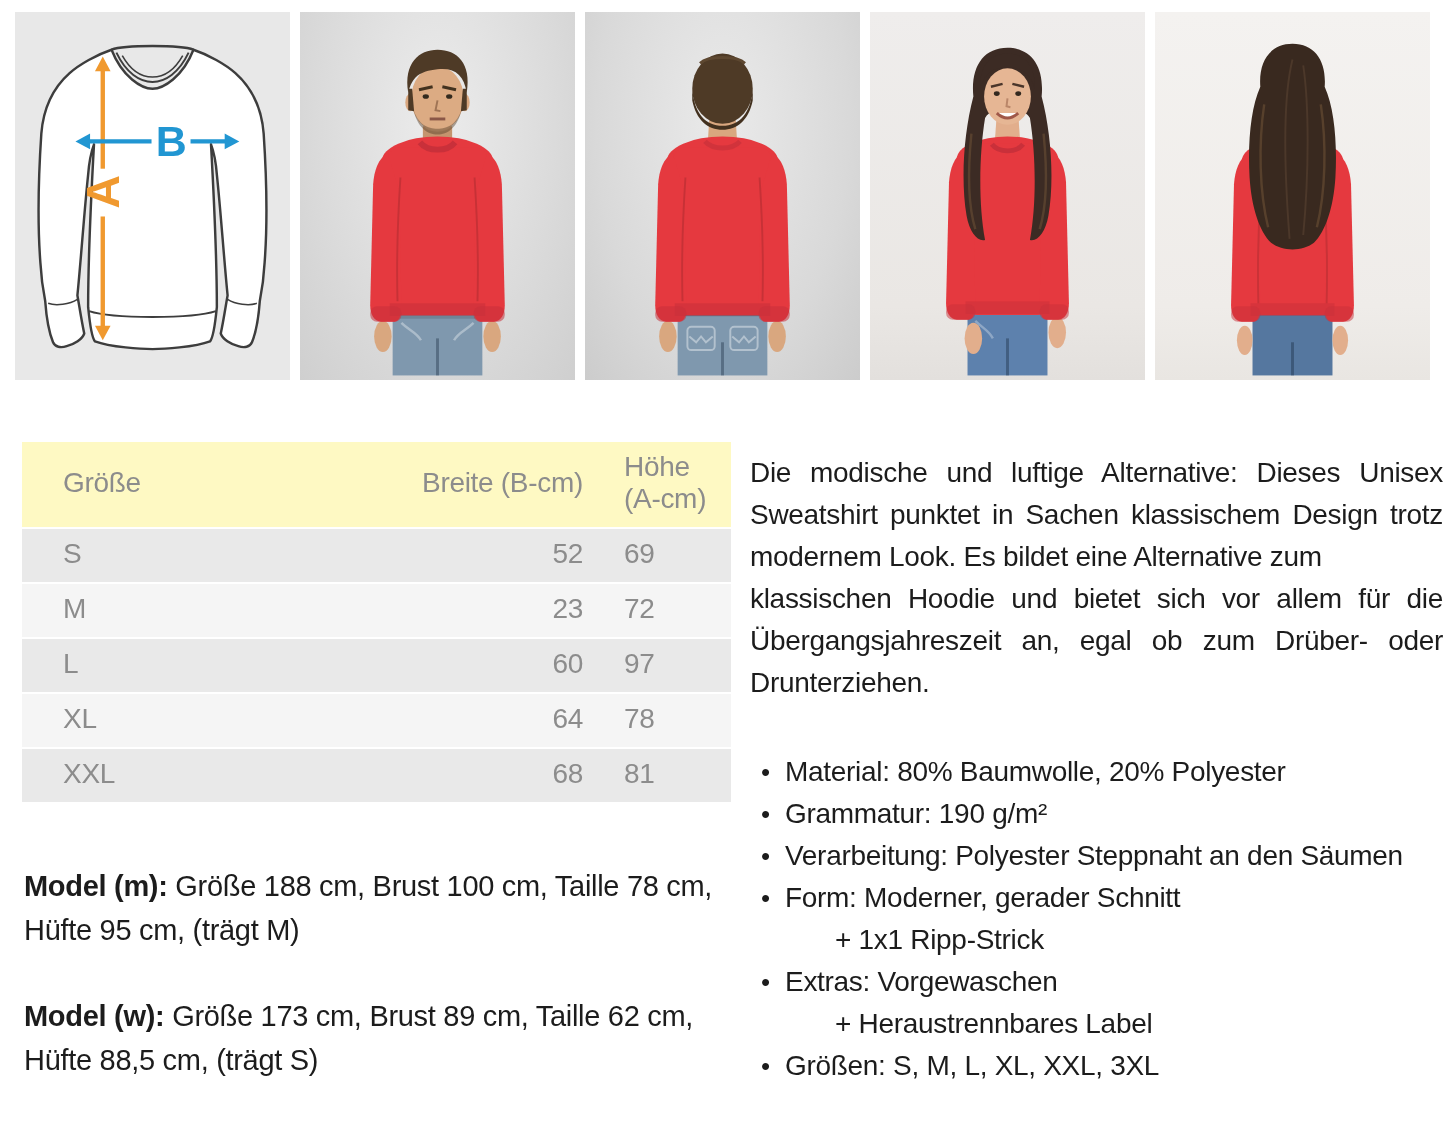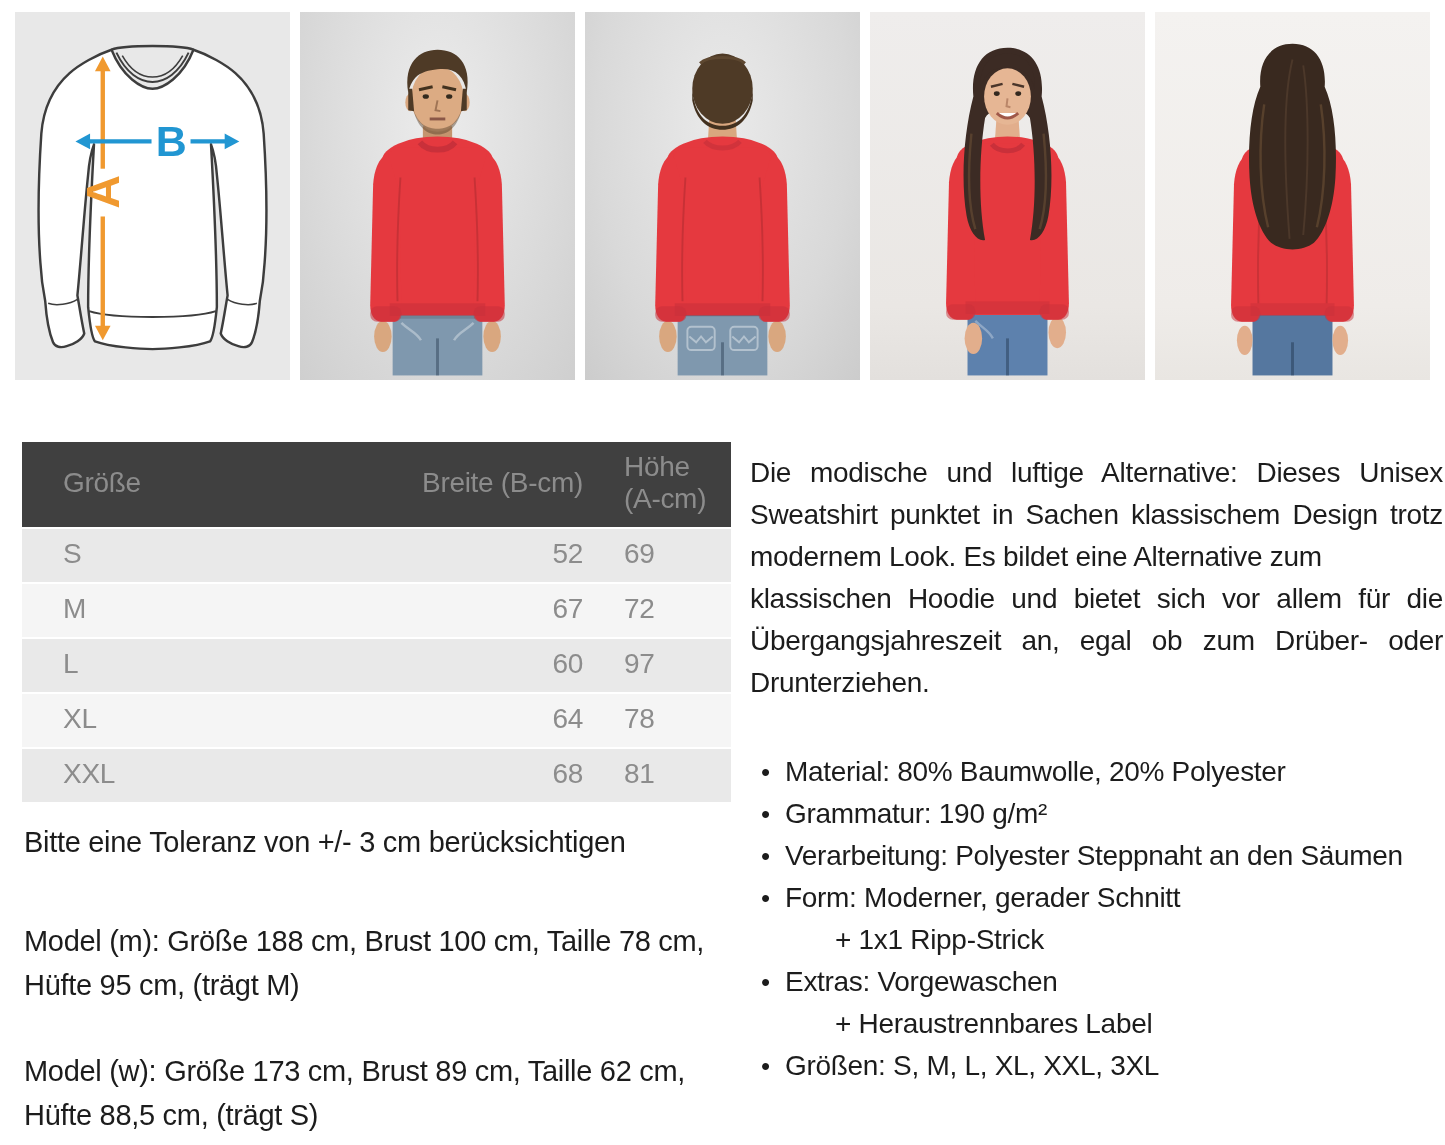--- a/index.html
+++ b/index.html
@@ -23,29 +23,29 @@
   .content{display:flex;align-items:flex-start;margin-top:60px;padding-left:22px;}
   .left-col{width:709px;flex:none;}
   .right-col{flex:1;margin-left:19px;padding:12px 2px 0 0;}
 
   
   table.size{width:100%;border-collapse:separate;border-spacing:0 2px;
     font-size:28px;color:#8c8c8c;}
   table.size th,table.size td{font-weight:400;text-align:left;padding:9px 0 12px 41px;}
   table.size th:nth-child(1),table.size td:nth-child(1){width:140px;}
   table.size th:nth-child(2),table.size td:nth-child(2){width:339px;text-align:right;}
-  table.size thead tr{background:#404040;}
+  table.size thead tr{background:#fef9c3;}
   table.size tbody tr:nth-child(odd){background:#e9e9e9;}
   table.size tbody tr:nth-child(even){background:#f5f5f5;}
 
   .tolerance{margin:22px 0 0 2px;font-size:29px;}
   .model-block{font-size:29px;line-height:44px;max-width:700px;margin-left:2px;}
   .model-m{margin-top:60px;}
   .model-w{margin-top:42px;}
-  .model-block b{font-weight:400;}
+  .model-block b{font-weight:700;}
 
   
   .desc-block{font-size:28px;line-height:42px;text-align:justify;margin:0;}
   ul.features{list-style:none;margin:47px 0 0 0;padding:0;font-size:28px;line-height:42px;}
   ul.features li{position:relative;padding-left:35px;}
   ul.features li::before{content:"\2022";position:absolute;left:11px;top:0;font-size:26px;color:#1c1c1c;}
   .feat-sub{padding-left:50px;}
 </style>
 </head>
 <body style="--c-red: #e5393f; --c-red-dark: #c9303a; --c-orange: #f0992f; --c-blue: #2196d2; --c-denim-light: #7f98ae; --c-denim-mid: #5d81ad; --c-denim-dark: #55779f;">
@@ -246,42 +246,41 @@
           </tr>
       </thead>
       <tbody>
           <tr>
             <td>S</td>
             <td>52</td>
             <td>69</td>
           </tr>
           <tr>
             <td>M</td>
-            <td>67</td>
+            <td>23</td>
             <td>72</td>
           </tr>
           <tr>
             <td>L</td>
             <td>60</td>
             <td>97</td>
           </tr>
           <tr>
             <td>XL</td>
             <td>64</td>
             <td>78</td>
           </tr>
           <tr>
             <td>XXL</td>
             <td>68</td>
             <td>81</td>
           </tr>
         </tbody>
     </table>
 
-    <p class="tolerance">Bitte eine Toleranz von +/- 3 cm berücksichtigen</p>
 
     <p class="model-block model-m"><b>Model (m):</b> <span>Größe 188 cm, Brust 100 cm, Taille 78 cm, Hüfte 95 cm, (trägt M)</span></p>
 
     <p class="model-block model-w"><b>Model (w):</b> <span>Größe 173 cm, Brust 89 cm, Taille 62 cm, Hüfte 88,5 cm, (trägt S)</span></p>
   </div>
 
   <div class="right-col">
     <p class="desc-block">Die modische und luftige Alternative: Dieses Unisex Sweatshirt punktet in Sachen klassischem Design trotz modernem Look. Es bildet eine Alternative zum</p>
     <p class="desc-block">klassischen Hoodie und bietet sich vor allem für die Übergangsjahreszeit an, egal ob zum Drüber- oder Drunterziehen.</p>
     <ul class="features">

